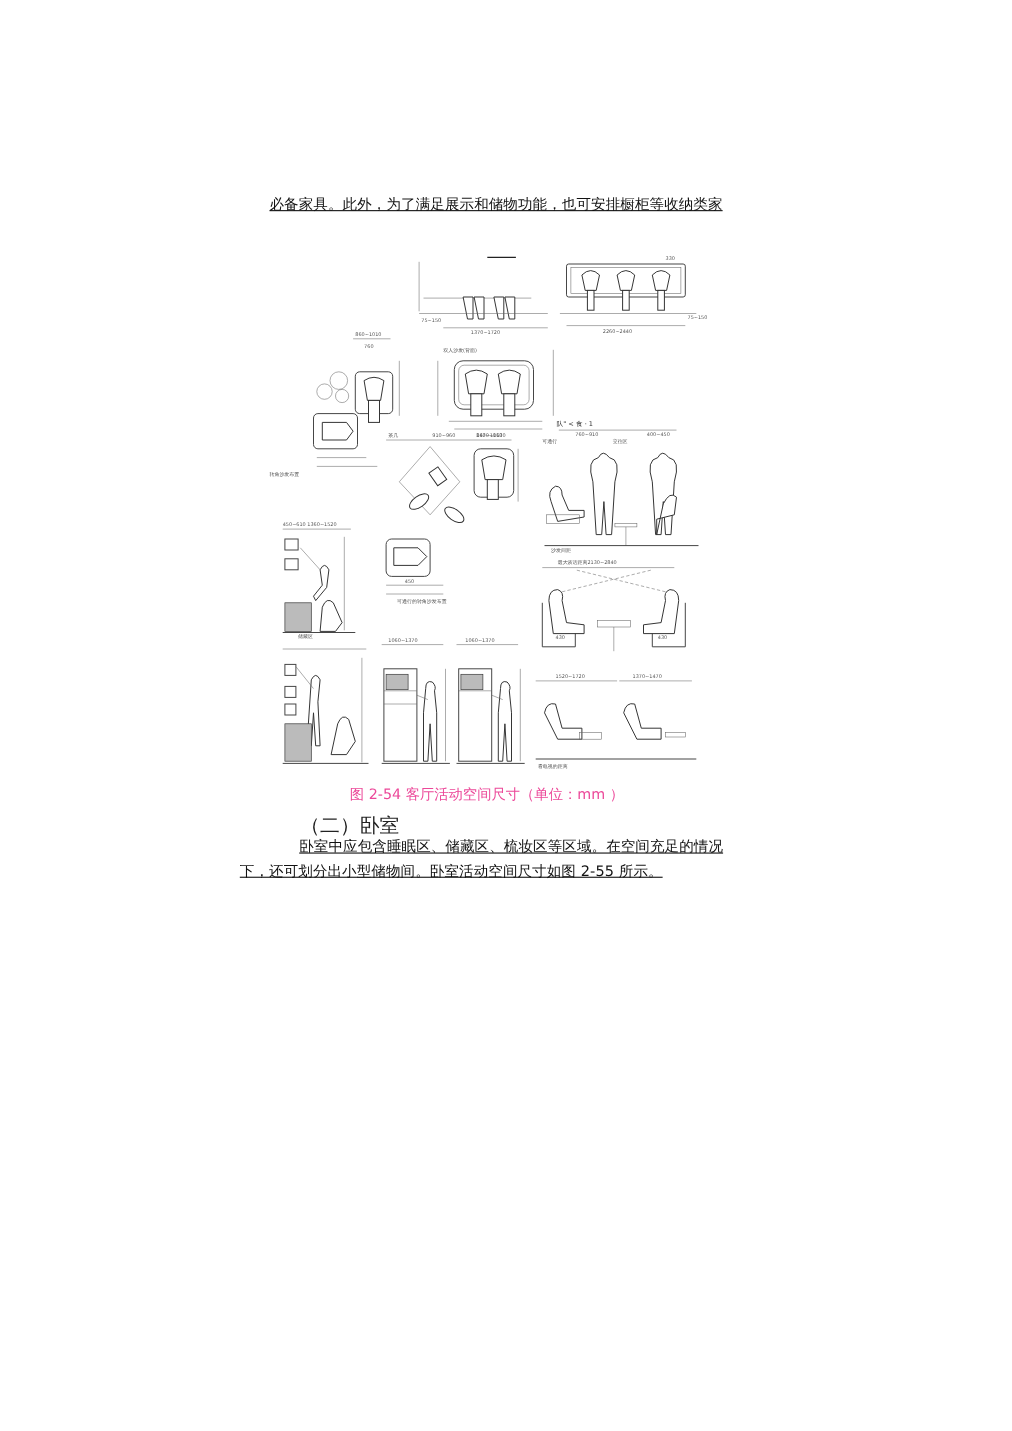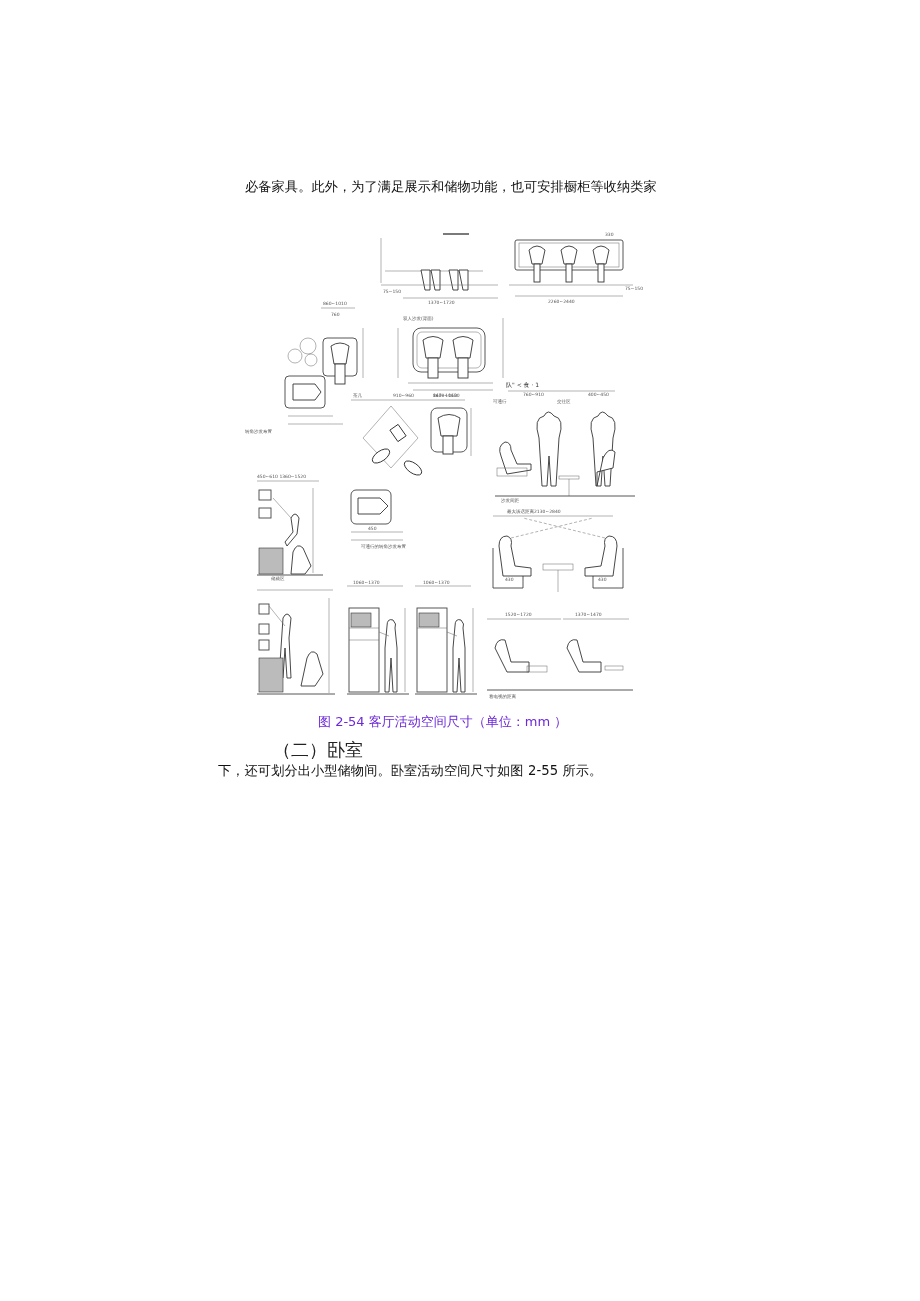--- a/index.html
+++ b/index.html
@@ -1,21 +1,21 @@
 <!DOCTYPE html>
 <html><head>
 <meta charset="utf-8">
 <style>
   html, body { margin: 0; padding: 0; background: #ffffff; }
   body { width: 920px; height: 1301px; position: relative; overflow: hidden;
          font-family: "DejaVu Sans", "Liberation Sans", sans-serif; color: #111; }
   .para { position: absolute; left: 245px; width: 420px; font-size: 13.2px;
-          line-height: 22px; letter-spacing: 0.1px; }
+          line-height: 22px; letter-spacing: 0.1px; text-decoration: underline; }
   .p1 { top: 176px; }
-  .caption { position: absolute; top: 713px; left: 318px; font-size: 13px; color: #6d28d9; }
+  .caption { position: absolute; top: 713px; left: 318px; font-size: 13px; color: #ec4899; }
   .heading { position: absolute; top: 738px; left: 273px; font-size: 18px; color: #222; }
   .p2 { top: 760px; text-indent: 27px; }
   .figure { position: absolute; left: 243px; top: 228px; width: 400px; height: 475px; }
   .figure svg { width: 100%; height: 100%; }
   .lbl { font-size: 4.5px; fill: #555; font-family: "DejaVu Sans", sans-serif; }
   .stroke { stroke: #444; fill: none; stroke-width: 0.9; }
   .thin { stroke: #666; fill: none; stroke-width: 0.5; }
   .body-fill { fill: #fff; stroke: #333; stroke-width: 0.9; }
   .hatch { fill: #bbb; stroke: #333; stroke-width: 0.6; }
   .artifact { position: absolute; left: 506px; top: 381px; font-size: 6px; color: #333; }
@@ -215,14 +215,15 @@
   </svg>
 </div>
 
 <div class="artifact">队" &lt; 食 · 1</div>
 
 <div class="caption">图 2-54 客厅活动空间尺寸（单位：mm ）</div>
 
 <div class="heading">（二）卧室</div>
 
 <div class="para p2">
+  <div>卧室中应包含睡眠区、储藏区、梳妆区等区域。在空间充足的情况</div>
   <div style="text-indent:-27px;">下，还可划分出小型储物间。卧室活动空间尺寸如图 2-55 所示。</div>
 </div>
 
 </body></html>

